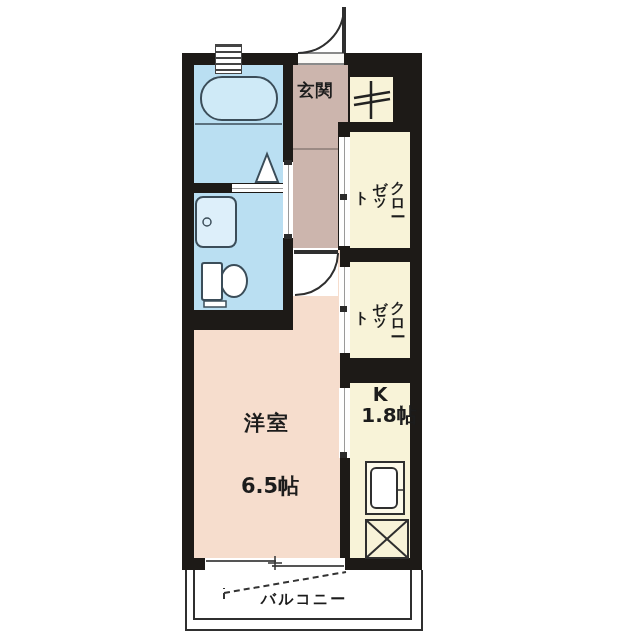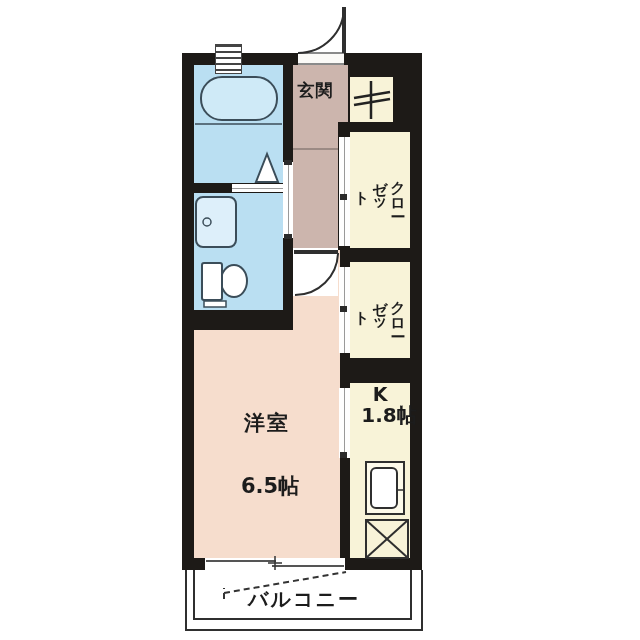--- a/index.html
+++ b/index.html
@@ -44,21 +44,21 @@
   .lbl{display:flex;align-items:center;justify-content:center;text-align:center;font-weight:bold;}
   .entrance-lbl{left:291px;top:78px;width:49px;height:24px;font-size:17px;letter-spacing:1px;}
   .closet-lbl-top{left:350px;top:132px;width:60px;height:116px;}
   .closet-lbl-bottom{left:350px;top:262px;width:60px;height:96px;}
   .vtext{writing-mode:vertical-rl;text-orientation:mixed;font-weight:bold;font-size:15px;
          line-height:18px;letter-spacing:2px;height:56px;}
   .kitchen-name{left:350px;top:383px;width:60px;height:22px;font-size:19px;}
   .kitchen-size{left:352px;top:404px;width:74px;height:22px;font-size:20px;}
   .room-name{left:194px;top:410px;width:146px;height:26px;font-size:21px;letter-spacing:2px;text-align:right;}
   .room-size{left:197px;top:437px;width:146px;height:26px;font-size:21px;margin-top:36px;}
-  .balcony-lbl{left:185px;top:588px;width:238px;height:22px;font-size:20px;letter-spacing:2px;}
+  .balcony-lbl{left:185px;top:588px;width:238px;height:22px;font-size:15px;letter-spacing:2px;}
   svg.overlay{position:absolute;left:0;top:0;pointer-events:none;}
 </style>
 </head>
 <body>
 
 <div class="canvas">
 
   <div class="abs walls"></div>
 
   <div class="abs bath-floor"></div>

